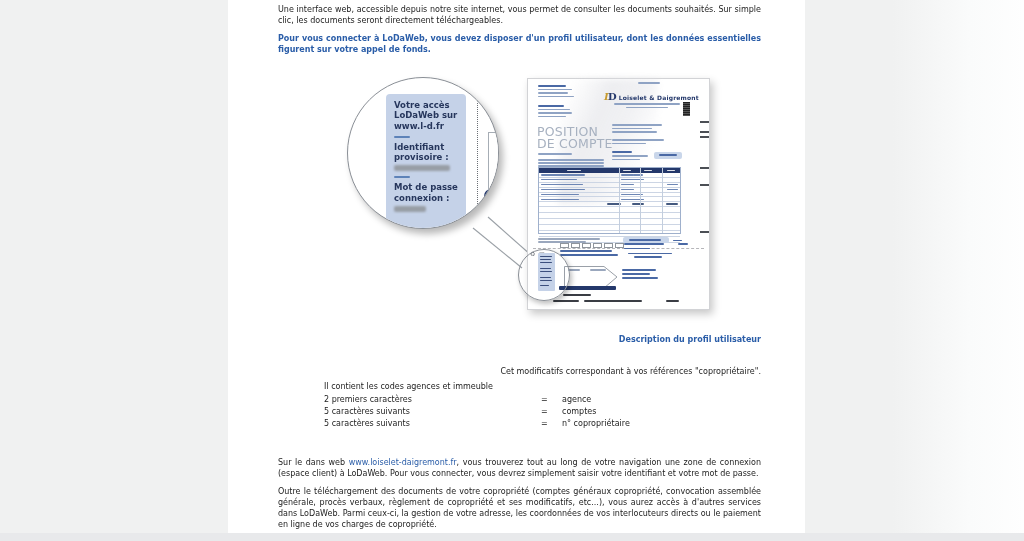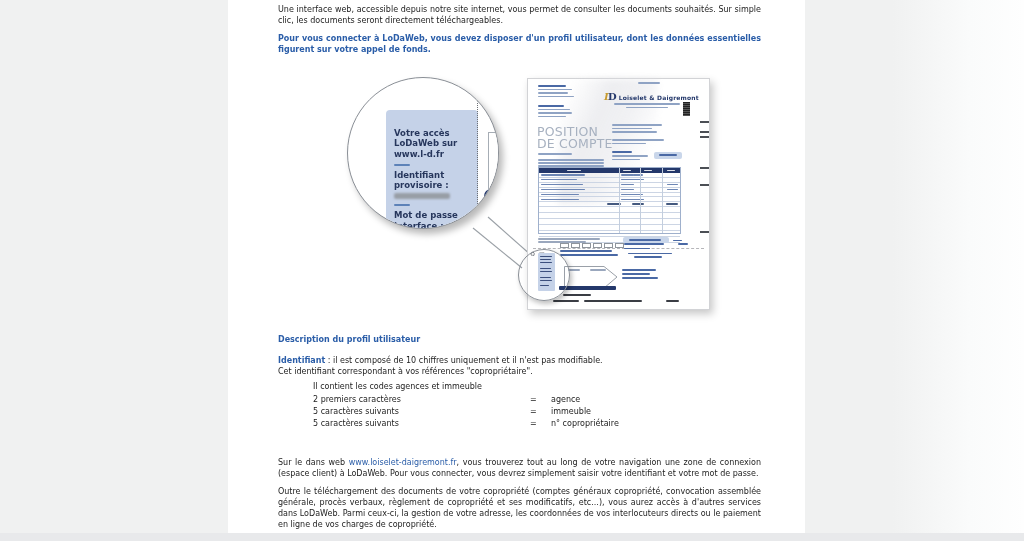--- a/index.html
+++ b/index.html
@@ -7,33 +7,33 @@
          font-family:"DejaVu Sans","Liberation Sans",sans-serif;background:#f0f1f1;}
   .abs{position:absolute;}
   .page{position:absolute;left:228px;top:0;width:577px;height:533px;background:#ffffff;}
   .right-fade{position:absolute;left:805px;top:0;width:219px;height:533px;
               background:linear-gradient(90deg,#f0f1f1 0%,#f0f1f1 40%,#fafbfb 75%,#fefefe 100%);}
   .bottom-strip{position:absolute;left:0;top:533px;width:1024px;height:8px;background:#e8e9eb;}
   .txt{position:absolute;left:278px;width:483px;font-size:8px;line-height:11.3px;color:#1c1c1c;
        text-align:justify;}
   .blue{color:#2a5da8;}
   .b{font-weight:bold;}
-  .nw{white-space:nowrap;text-align:left;}
+  .nw{white-space:nowrap;text-align:right;}
   .link{color:#2a5da8;text-decoration:none;cursor:pointer;}
   
   .bl{position:absolute;background:#8fa3c4;height:1.6px;border-radius:1px;filter:blur(.3px);}
   .dk{background:#4a69a5;}
   .navybar{background:#24386b;}
   
   .illus{position:absolute;left:340px;top:70px;width:400px;height:250px;}
   .circle{position:absolute;left:7px;top:7px;width:150px;height:150px;border-radius:50%;
           background:#fff;border:1px solid #8a8f96;overflow:hidden;
           box-shadow:4px 5px 7px rgba(0,0,0,.28);}
-  .panel{position:absolute;left:38px;top:32px;width:92px;height:140px;background:#c5d2e8;
-         border-radius:4px 4px 0 0;padding:18px 0 0 8px;box-sizing:border-box;}
+  .panel{position:absolute;left:38px;top:16px;width:80px;height:140px;background:#c5d2e8;
+         border-radius:4px 4px 0 0;padding:6px 0 0 8px;box-sizing:border-box;}
   .panel .t{font-size:8.5px;line-height:10.3px;font-weight:bold;color:#26365c;}
   .divider{width:16px;height:2px;background:#5d82b8;border-radius:1px;margin:5px 0 4px 0;}
   .val{height:6px;background:#989ea6;border-radius:2px;filter:blur(1.1px);margin-top:3px;}
   .dotline{position:absolute;left:129px;top:16px;height:126px;border-left:1px dotted #6b6f75;}
   .magrect{position:absolute;left:140px;top:54px;width:38px;height:73px;background:#fff;
            border:1px solid #a6adb5;}
   .magblob{position:absolute;left:136px;top:111px;width:21px;height:14px;background:#24386b;
            border-radius:8px 0 0 8px;}
   .smallcircle{position:absolute;left:178px;top:179px;width:50px;height:50px;border-radius:50%;
                border:1px solid #8a8f96;box-shadow:2px 3px 5px rgba(0,0,0,.25);}
@@ -61,21 +61,21 @@
   .erow{position:relative;height:4.9px;border-bottom:.5px solid #ccd5e4;}
   .cbar{position:absolute;top:1.1px;height:1.5px;background:#6d86b4;border-radius:1px;filter:blur(.3px);}
   .colsep{position:absolute;top:0;height:100%;width:.5px;background:#c3cede;}
   .slip-dash{position:absolute;left:5px;top:169px;width:171px;border-top:1px dashed #b6b6ba;}
   .slip-panel{position:absolute;left:10px;top:174px;width:17px;height:38px;background:#c5d2e8;border-radius:1px;}
   .slipbar{position:absolute;background:#3c4f7d;height:1.2px;border-radius:1px;filter:blur(.25px);}
   .boxrow{position:absolute;left:32px;top:163.5px;display:flex;gap:2px;}
   .boxrow div{width:9px;height:5px;border:.5px solid #8f959c;box-sizing:border-box;}
   .icon{position:absolute;color:#6f747b;font-size:6px;line-height:6px;}
   .ocr{position:absolute;background:#3a3d44;height:2px;border-radius:1px;filter:blur(.35px);}
-  .eqrow{position:absolute;left:313px;white-space:nowrap;font-size:8px;color:#1c1c1c;}
+  .eqrow{position:absolute;left:324px;white-space:nowrap;font-size:8px;color:#1c1c1c;}
   .eqrow .eq{position:absolute;left:217px;}
   .eqrow .vv{position:absolute;left:238px;white-space:nowrap;}
 </style>
 </head>
 <body>
 
 <div class="stage">
   <div class="page"></div>
   <div class="right-fade"></div>
   <div class="bottom-strip"></div>
@@ -253,48 +253,45 @@
       <div class="panel">
         <div class="t">Votre accès</div>
         <div class="t">LoDaWeb sur</div>
         <div class="t">www.l-d.fr</div>
         <div class="divider"></div>
         <div class="t">Identifiant</div>
         <div class="t">provisoire :</div>
         <div class="val" style="width:56px;"></div>
         <div class="divider"></div>
         <div class="t">Mot de passe</div>
-        <div class="t">interface :</div>
+        <div class="t">connexion :</div>
         <div class="val" style="width:32px;"></div>
       </div>
       <div class="dotline"></div>
       <div class="magrect"></div>
       <div class="magblob"></div>
     </div>
 
     <div class="smallcircle"></div>
   </div>
 
   <div class="txt nw blue b" style="top:334px;">Description du profil utilisateur</div>
 
-  <div class="txt nw" style="top:354.5px;">
-    <span class="blue b">Identifiant</span><span> : il est composé de 10 chiffres uniquement et il n'est pas modifiable.</span>
-  </div>
-  <div class="txt nw" style="top:365.8px;">Cet identifiant correspondant à vos références "copropriétaire".</div>
+  <div class="txt nw" style="top:365.8px;">Cet modificatifs correspondant à vos références "copropriétaire".</div>
 
   <div class="eqrow" style="top:382px;">Il contient les codes agences et immeuble</div>
   <div class="eqrow" style="top:394.5px;">
     <span>2 premiers caractères</span>
     <span class="eq">=</span>
     <span class="vv">agence</span>
   </div>
   <div class="eqrow" style="top:406.8px;">
     <span>5 caractères suivants</span>
     <span class="eq">=</span>
-    <span class="vv">immeuble</span>
+    <span class="vv">comptes</span>
   </div>
   <div class="eqrow" style="top:419.1px;">
     <span>5 caractères suivants</span>
     <span class="eq">=</span>
     <span class="vv">n° copropriétaire</span>
   </div>
 
 
   <div class="txt" style="top:456.5px;">
     <span>Sur le dans web </span><span class="link">www.loiselet-daigremont.fr</span><span>, vous trouverez tout au long de votre navigation une zone de connexion (espace client) à LoDaWeb. Pour vous connecter, vous devrez simplement saisir votre identifiant et votre mot de passe.</span>

